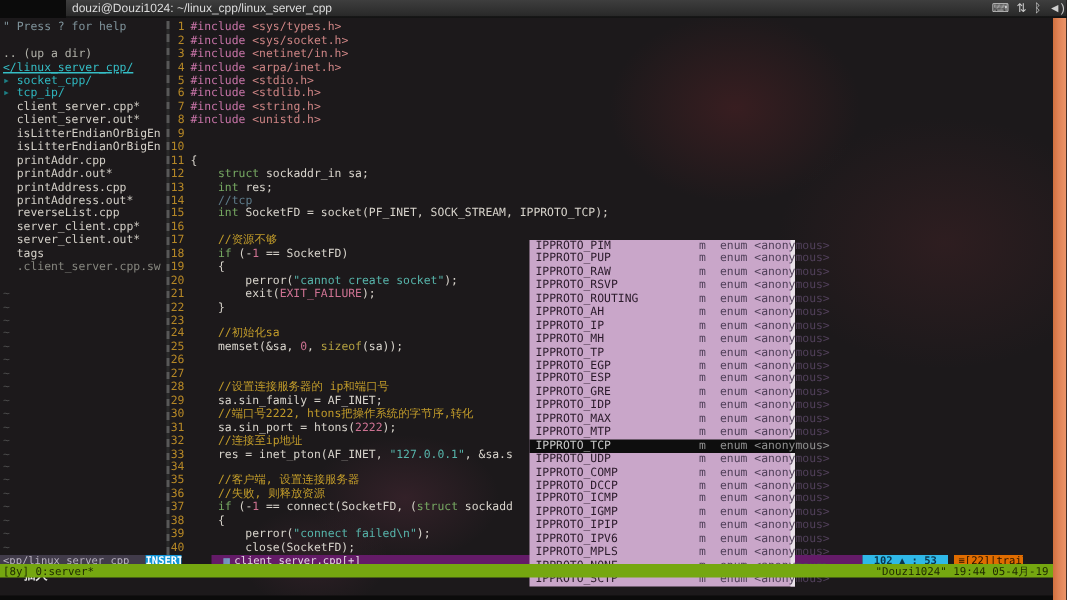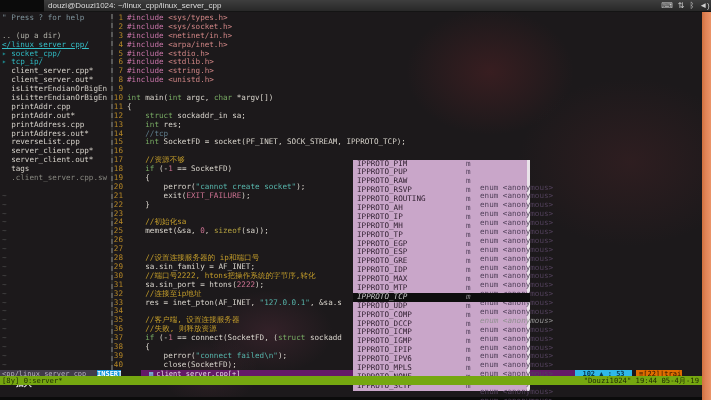--- a/index.html
+++ b/index.html
@@ -44,22 +44,22 @@
   .code{white-space:pre;}
   .t-pp{color:#c874a8;} .t-inc{color:#cd8484;} .t-kw{color:#76a862;}
   .t-id{color:#d8d4cc;} .t-cm{color:#5f7d8c;} .t-cj{color:#c19b2a;}
   .t-str{color:#57b5ab;} .t-num{color:#cd7292;} .t-kw2{color:#b3a040;}
 
   
   .popup{position:absolute;left:353px;top:147.5px;width:177px;z-index:6;background:var(--popup-bg);}
   .pscroll{position:absolute;right:0;top:0;width:3px;height:100%;background:#e9e2e9;}
   .pitem{height:8.9px;line-height:8.9px;font-size:7.6px;white-space:pre;position:relative;color:#2a1a2a;}
   .pword{padding-left:4px;} 
-  .pkind{position:absolute;left:113px;color:#51405a;} .pmenu{position:absolute;left:127px;color:#51405a;margin-top:24px;}
-  .pitem.sel{background:var(--popup-sel);font-style:italic;} .pitem.sel .pword{color:#c8c8c8;}
+  .pkind{position:absolute;left:113px;color:#51405a;} .pmenu{position:absolute;left:127px;color:#51405a;}
+  .pitem.sel{background:var(--popup-sel);} .pitem.sel .pword{color:#c8c8c8;}
   .pitem.sel .pkind,.pitem.sel .pmenu{color:#909090;}
 
   
   .statusline{position:absolute;left:0;top:358px;width:702px;height:9px;z-index:4;font-size:7px;}
   .seg{position:absolute;top:0;height:9px;line-height:9px;white-space:nowrap;overflow:hidden;}
   .sl-tree{left:0;width:97px;background:#413b4a;color:#b8b2c0;padding-left:2px;}
   .sl-tree:after{content:"";position:absolute;right:-4px;top:0;border-top:4.5px solid transparent;
     border-bottom:4.5px solid transparent;border-left:4px solid #413b4a;z-index:2;}
   .sl-mode{left:97px;width:24px;background:var(--mode-bg);color:#fff;font-weight:bold;text-align:right;}
   .sl-mode:after{content:"";position:absolute;right:-4px;top:0;border-top:4.5px solid transparent;
@@ -143,21 +143,21 @@
   <div class="editor" id="editor">
       <div class="eline"><span class="lnum">1</span><span class="code"><span class="t-pp">#include </span><span class="t-inc">&lt;sys/types.h&gt;</span></span></div>
       <div class="eline"><span class="lnum">2</span><span class="code"><span class="t-pp">#include </span><span class="t-inc">&lt;sys/socket.h&gt;</span></span></div>
       <div class="eline"><span class="lnum">3</span><span class="code"><span class="t-pp">#include </span><span class="t-inc">&lt;netinet/in.h&gt;</span></span></div>
       <div class="eline"><span class="lnum">4</span><span class="code"><span class="t-pp">#include </span><span class="t-inc">&lt;arpa/inet.h&gt;</span></span></div>
       <div class="eline"><span class="lnum">5</span><span class="code"><span class="t-pp">#include </span><span class="t-inc">&lt;stdio.h&gt;</span></span></div>
       <div class="eline"><span class="lnum">6</span><span class="code"><span class="t-pp">#include </span><span class="t-inc">&lt;stdlib.h&gt;</span></span></div>
       <div class="eline"><span class="lnum">7</span><span class="code"><span class="t-pp">#include </span><span class="t-inc">&lt;string.h&gt;</span></span></div>
       <div class="eline"><span class="lnum">8</span><span class="code"><span class="t-pp">#include </span><span class="t-inc">&lt;unistd.h&gt;</span></span></div>
       <div class="eline"><span class="lnum">9</span><span class="code"></span></div>
-      <div class="eline"><span class="lnum">10</span><span class="code"><span class="t-kw">int </span><span class="t-id">main(</span><span class="t-kw">int</span><span class="t-id"> argc, </span><span class="t-kw">char</span><span class="t-id"> *argv[])</span></span></div>
+      <div class="eline"><span class="lnum">10</span></div>
       <div class="eline"><span class="lnum">11</span><span class="code"><span class="t-id">{</span></span></div>
       <div class="eline"><span class="lnum">12</span><span class="code"><span class="t-id">    </span><span class="t-kw">struct</span><span class="t-id"> sockaddr_in sa;</span></span></div>
       <div class="eline"><span class="lnum">13</span><span class="code"><span class="t-id">    </span><span class="t-kw">int</span><span class="t-id"> res;</span></span></div>
       <div class="eline"><span class="lnum">14</span><span class="code"><span class="t-id">    </span><span class="t-cm">//tcp</span></span></div>
       <div class="eline"><span class="lnum">15</span><span class="code"><span class="t-id">    </span><span class="t-kw">int</span><span class="t-id"> SocketFD = socket(PF_INET, SOCK_STREAM, IPPROTO_TCP);</span></span></div>
       <div class="eline"><span class="lnum">16</span><span class="code"></span></div>
       <div class="eline"><span class="lnum">17</span><span class="code"><span class="t-id">    </span><span class="t-cj">//资源不够</span></span></div>
       <div class="eline"><span class="lnum">18</span><span class="code"><span class="t-id">    </span><span class="t-kw">if</span><span class="t-id"> (-</span><span class="t-num">1</span><span class="t-id"> == SocketFD)</span></span></div>
       <div class="eline"><span class="lnum">19</span><span class="code"><span class="t-id">    {</span></span></div>
       <div class="eline"><span class="lnum">20</span><span class="code"><span class="t-id">        perror(</span><span class="t-str">"cannot create socket"</span><span class="t-id">);</span></span></div>

